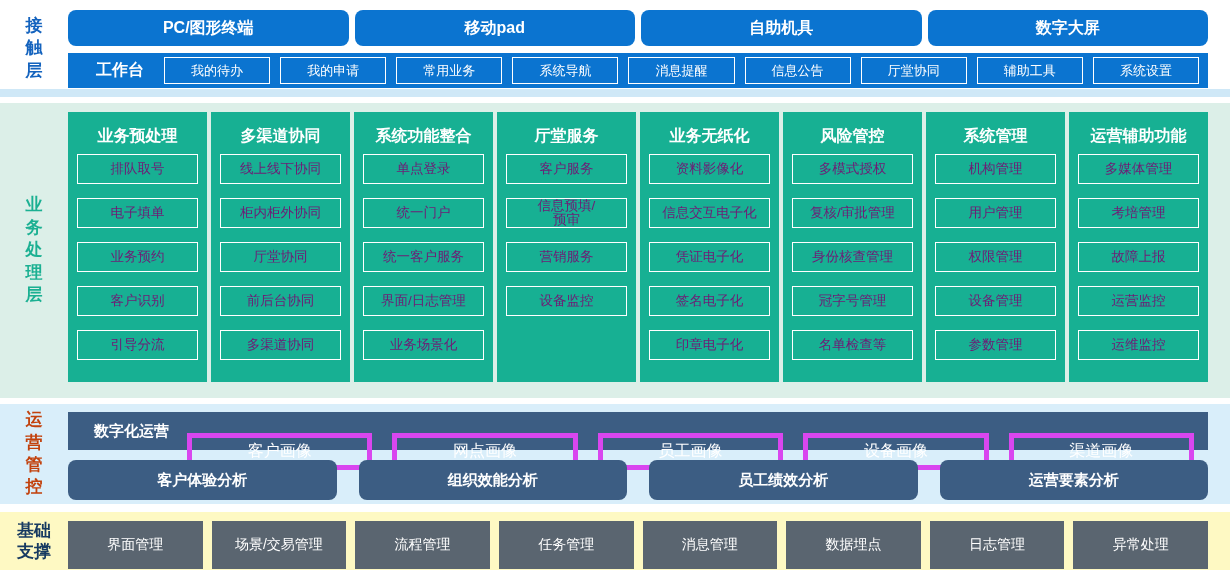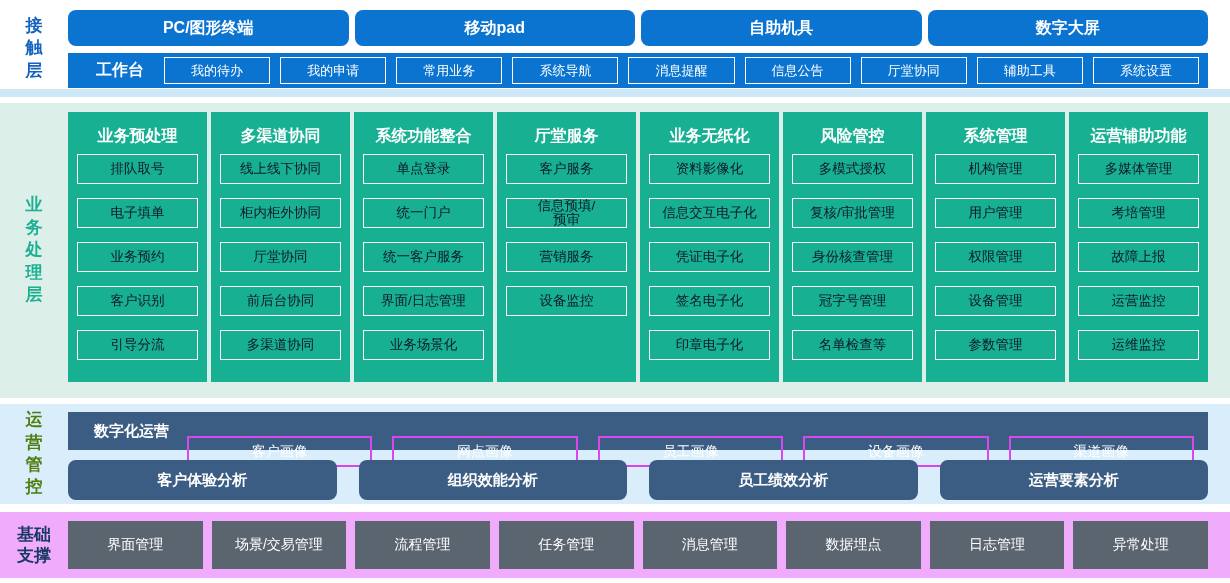--- a/index.html
+++ b/index.html
@@ -2,53 +2,53 @@
 <html><head>
 <meta charset="utf-8">
 <style>
   html,body{margin:0;padding:0;background:#ffffff;}
   body{width:1230px;height:583px;font-family:"Liberation Sans","DejaVu Sans",sans-serif;}
   .page{position:relative;width:1230px;height:583px;overflow:hidden;background:#ffffff;}
   .layer{position:absolute;left:0;right:0;}
   .layer-contact{top:0;height:97px;background:#ffffff;}
   .layer-business{top:103px;height:295px;background:#dcefe8;}
   .layer-ops{top:404px;height:100px;background:#d9eefa;}
-  .layer-foundation{top:512px;height:66px;background:#f0abfc;}
+  .layer-foundation{top:512px;height:58px;background:#fef9c3;}
 
   .side-label{position:absolute;left:0;top:0;bottom:0;width:68px;display:flex;align-items:center;justify-content:center;font-weight:bold;font-size:17px;}
   .vchars{width:19px;word-break:break-all;line-height:1.32;text-align:center;}
   .v2chars{width:38px;word-break:break-all;line-height:1.25;text-align:center;}
   .c-blue{color:#1463be;}
   .c-green{color:#1bb092;}
-  .c-teal{color:#4d7c0f;}
+  .c-teal{color:#c2410c;}
   .c-navy{color:#173a61;}
 
   .content{margin-left:68px;width:1140px;}
 
   
   .terminal-row{display:flex;gap:6px;padding-top:10px;}
   .terminal{flex:1;height:36px;background:#0b74d0;border-radius:8px;color:#fff;font-weight:bold;font-size:16px;display:flex;align-items:center;justify-content:center;}
   .workbench{margin-top:7px;height:35px;background:#0b74d0;display:flex;align-items:center;}
   .wb-label{color:#fff;font-weight:bold;font-size:16px;padding:0 20px 0 28px;white-space:nowrap;}
   .wb-items{flex:1;display:flex;gap:10px;margin-right:9px;}
   .wb-item{flex:1;height:25px;border:1px solid #fff;color:#fff;font-size:13px;display:flex;align-items:center;justify-content:center;white-space:nowrap;}
   .strip{position:absolute;left:0;right:0;bottom:0;height:8px;background:#cfe8f7;}
 
   
   .cols{display:flex;gap:4px;padding-top:9px;}
   .bcol{flex:1;height:270px;box-sizing:border-box;background:#17b093;padding:6px 9px 10px;}
   .bcol-title{color:#fff;font-weight:bold;font-size:16px;text-align:center;height:36px;line-height:36px;white-space:nowrap;}
-  .bcol-item{height:30px;box-sizing:border-box;border:1px solid #fff;margin-bottom:14px;color:#0f172a;font-size:13.5px;display:flex;align-items:center;justify-content:center;text-align:center;line-height:1.05;white-space:pre-line;}
+  .bcol-item{height:30px;box-sizing:border-box;border:1px solid #fff;margin-bottom:14px;color:#701a75;font-size:13.5px;display:flex;align-items:center;justify-content:center;text-align:center;line-height:1.05;white-space:pre-line;}
   .bcol-item:last-child{margin-bottom:16px;}
 
   
   .ops-bar{margin-top:8px;height:38px;background:#3c5d83;display:flex;align-items:center;}
   .ops-label{color:#fff;font-weight:bold;font-size:15px;padding:0 18px 0 26px;white-space:nowrap;}
   .ops-items{flex:1;display:flex;gap:20px;margin-right:14px;}
-  .ops-item{flex:1;height:27px;border:2px solid #d946ef;color:#fff;font-size:14px;display:flex;align-items:center;justify-content:center;white-space:nowrap;margin-top:41px;}
+  .ops-item{flex:1;height:27px;border:5px solid #d946ef;color:#fff;font-size:16px;display:flex;align-items:center;justify-content:center;white-space:nowrap;margin-top:41px;}
   .ops-row2{margin-top:10px;display:flex;gap:22px;}
   .ops-analysis{flex:1;height:40px;background:#3c5d83;border-radius:8px;color:#fff;font-weight:bold;font-size:15px;display:flex;align-items:center;justify-content:center;white-space:nowrap;}
 
   
   .fitems{display:flex;gap:9px;padding-top:9px;}
   .fitem{flex:1;height:48px;background:#5a6570;color:#fff;font-size:14px;display:flex;align-items:center;justify-content:center;white-space:nowrap;}
 </style>
 </head>
 <body>
 

